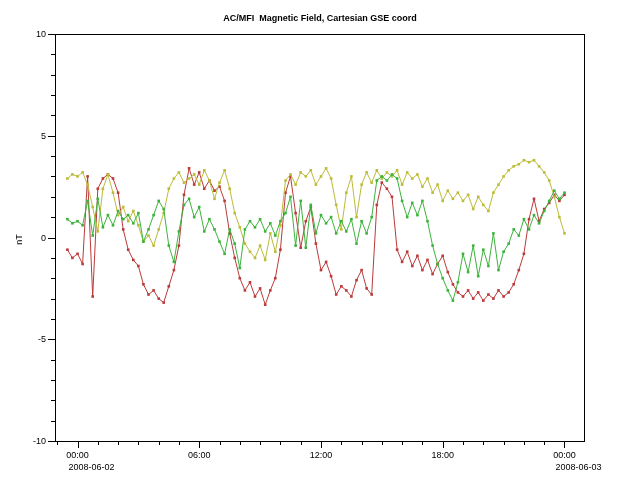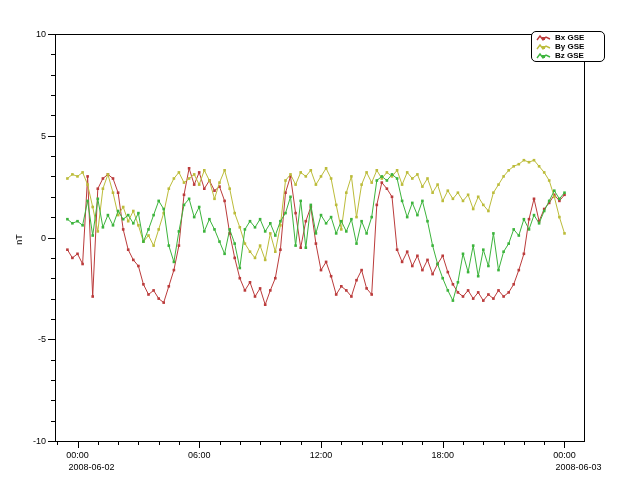--- a/index.html
+++ b/index.html
@@ -386,37 +386,15 @@
         <rect x="527.7" y="228.1" width="2.6" height="2.6" fill="#3cb43c"></rect>
         <rect x="532.7" y="213.8" width="2.6" height="2.6" fill="#3cb43c"></rect>
         <rect x="537.8" y="222.0" width="2.6" height="2.6" fill="#3cb43c"></rect>
         <rect x="542.9" y="209.7" width="2.6" height="2.6" fill="#3cb43c"></rect>
         <rect x="547.9" y="199.6" width="2.6" height="2.6" fill="#3cb43c"></rect>
         <rect x="553.0" y="189.4" width="2.6" height="2.6" fill="#3cb43c"></rect>
         <rect x="558.1" y="197.5" width="2.6" height="2.6" fill="#3cb43c"></rect>
         <rect x="563.2" y="191.4" width="2.6" height="2.6" fill="#3cb43c"></rect>
       </g>
     </svg>
+  <div class="chart-title">AC/MFI  Magnetic Field, Cartesian GSE coord</div>
 
-  <div class="legend">
-    <div class="legend-row">
-      <svg class="legend-swatch" width="16" height="8" style="color: rgb(187, 59, 59);">
-        <polyline points="1,6 4,2 7,6 10,3 14,5" fill="none" stroke="currentColor" stroke-width="1.4"></polyline>
-        <rect x="6" y="3" width="3" height="3" fill="currentColor"></rect>
-      </svg>
-      <span class="legend-label">Bx GSE</span>
-    </div>
-    <div class="legend-row">
-      <svg class="legend-swatch" width="16" height="8" style="color: rgb(188, 188, 58);">
-        <polyline points="1,6 4,2 7,6 10,3 14,5" fill="none" stroke="currentColor" stroke-width="1.4"></polyline>
-        <rect x="6" y="3" width="3" height="3" fill="currentColor"></rect>
-      </svg>
-      <span class="legend-label">By GSE</span>
-    </div>
-    <div class="legend-row">
-      <svg class="legend-swatch" width="16" height="8" style="color: rgb(60, 180, 60);">
-        <polyline points="1,6 4,2 7,6 10,3 14,5" fill="none" stroke="currentColor" stroke-width="1.4"></polyline>
-        <rect x="6" y="3" width="3" height="3" fill="currentColor"></rect>
-      </svg>
-      <span class="legend-label">Bz GSE</span>
-    </div>
-  </div>
 </div>
 
 </body></html>

